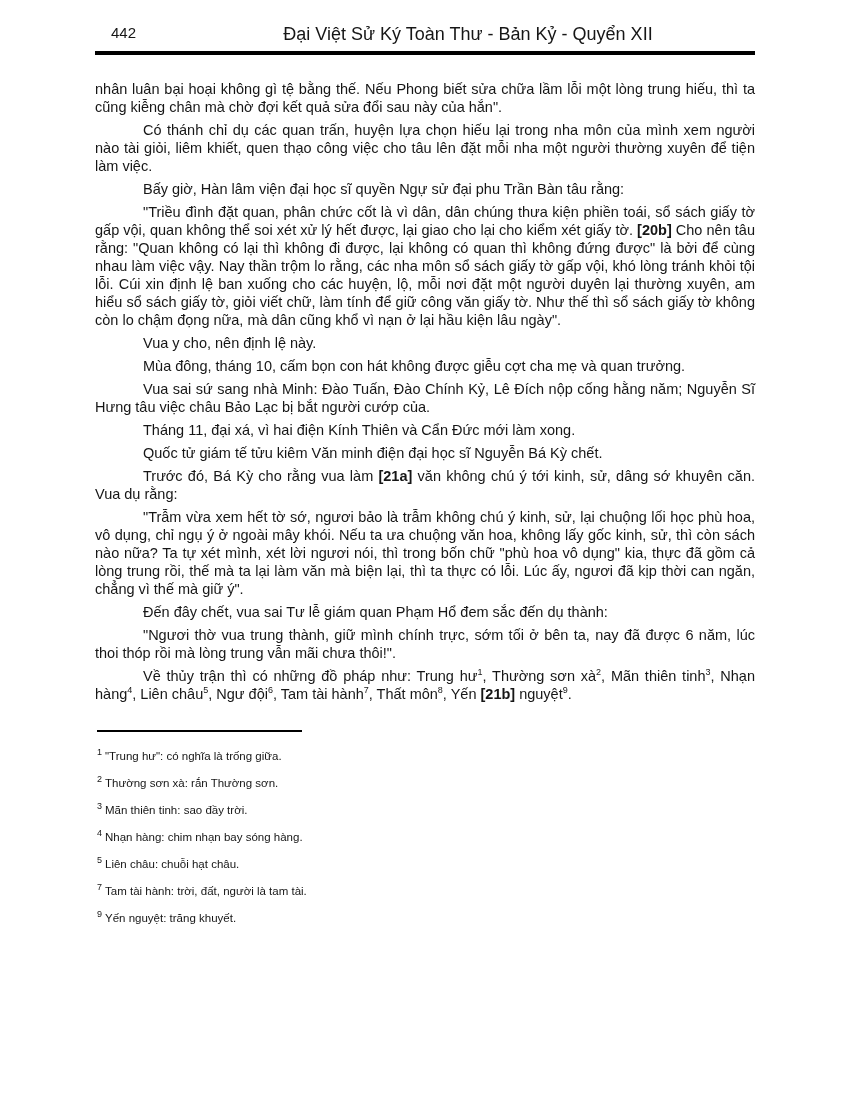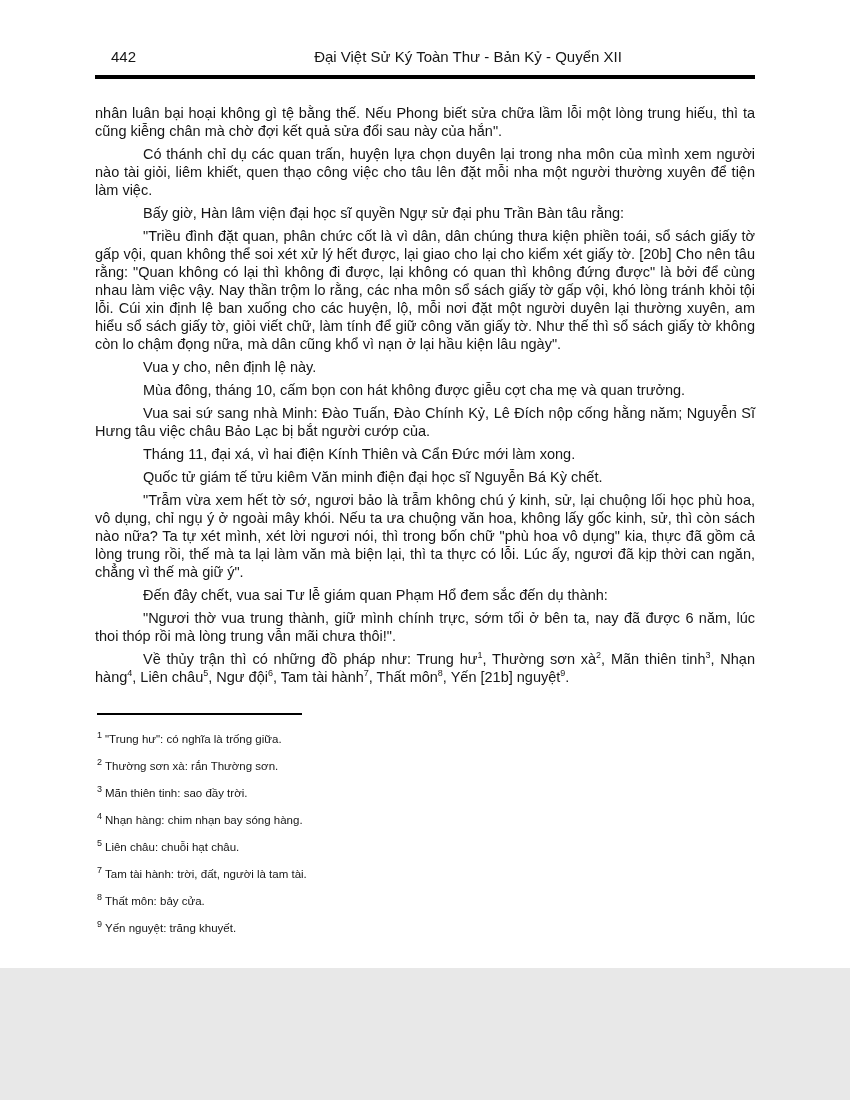--- a/index.html
+++ b/index.html
@@ -1,50 +1,50 @@
 <!DOCTYPE html>
 <html lang="vi"><head>
 <meta charset="utf-8">
 <style>
   html,body{margin:0;padding:0;background:#e8e8e8;}
   .page{
     position:relative;
-    width:850px;height:968px;
+    width:850px;height:1100px;
     margin:0 auto;
     background:#ffffff;
     color:#161616;
     font-family:"Liberation Sans", sans-serif;
     box-sizing:border-box;
-    padding:48px 95px 0 95px;
+    padding:24px 95px 0 95px;
     overflow:hidden;
   }
   
   .hdr{position:relative;height:22px;}
   .pagenum{
     position:absolute;left:16px;top:0;
     font-size:15px;
   }
   .doctitle{
     text-align:center;
     padding-left:86px;
-    font-size:15px;
+    font-size:18px;
     white-space:nowrap;
   }
   .hdr-rule{height:4px;background:#000;margin-top:5px;}
   
   .doc-body{margin-top:25px;}
   .para{
     margin:5px 0 0 0;
     font-size:14.5px;
     line-height:18px;
     text-align:justify;
   }
   .para:first-child{margin-top:8px;}
   .para.indent{text-indent:48px;}
-  .folio{font-weight:normal;}
+  .folio{font-weight:bold;}
   .para sup, .footnote sup{
     font-size:9px;
     line-height:0;
     vertical-align:super;
   }
   
   .fn-sep{
     width:205px;
     border-top:2px solid #000;
     margin:27px 0 17px 2px;
@@ -61,38 +61,38 @@
 
 <div class="page">
   <header class="hdr">
     <span class="pagenum">442</span>
     <div class="doctitle">Đại Việt Sử Ký Toàn Thư - Bản Kỷ - Quyển XII</div>
   </header>
   <div class="hdr-rule"></div>
 
   <main class="doc-body" id="paragraphs">
       <p class="para">nhân luân bại hoại không gì tệ bằng thế.  Nếu Phong biết sửa chữa lầm lỗi một lòng trung hiếu, thì ta cũng kiễng chân mà chờ đợi kết quả sửa đổi sau này của hắn".</p>
-      <p class="para indent">Có thánh chỉ dụ các quan trấn, huyện lựa chọn duyên lại trong nha môn của mình xem người nào tài giỏi, liêm khiết, quen thạo công việc cho tâu lên đặt mỗi nha một người thường xuyên để tiện làm việc.</p>
+      <p class="para indent">Có thánh chỉ dụ các quan trấn, huyện lựa chọn hiếu lại trong nha môn của mình xem người nào tài giỏi, liêm khiết, quen thạo công việc cho tâu lên đặt mỗi nha một người thường xuyên để tiện làm việc.</p>
       <p class="para indent">Bấy giờ, Hàn lâm viện đại học sĩ quyền Ngự sử đại phu Trần Bàn tâu rằng:</p>
       <p class="para indent">"Triều đình đặt quan, phân chức cốt là vì dân, dân chúng thưa kiện phiền toái, sổ sách giấy tờ gấp vội, quan không thể soi xét xử lý hết được, lại giao cho lại cho kiểm xét giấy tờ. <b class="folio">[20b]</b> Cho nên tâu rằng: "Quan không có lại thì không đi được, lại không có quan thì không đứng được" là bởi để cùng nhau làm việc vậy. Nay thần trộm lo rằng, các nha môn sổ sách giấy tờ gấp vội, khó lòng tránh khỏi tội lỗi. Cúi xin định lệ ban xuống cho các huyện, lộ, mỗi nơi đặt một người duyên lại thường xuyên, am hiểu sổ sách giấy tờ, giỏi viết chữ, làm tính để giữ công văn giấy tờ. Như thế thì sổ sách giấy tờ không còn lo chậm đọng nữa, mà dân cũng khổ vì nạn ở lại hầu kiện lâu ngày".</p>
       <p class="para indent">Vua y cho, nên định lệ này.</p>
       <p class="para indent">Mùa đông, tháng 10, cấm bọn con hát không được giễu cợt cha mẹ và quan trưởng.</p>
       <p class="para indent">Vua sai sứ sang nhà Minh: Đào Tuấn, Đào Chính Kỷ, Lê Đích nộp cống hằng năm; Nguyễn Sĩ Hưng tâu việc châu Bảo Lạc bị bắt người cướp của.</p>
       <p class="para indent">Tháng 11, đại xá, vì hai điện Kính Thiên và Cẩn Đức mới làm xong.</p>
       <p class="para indent">Quốc tử giám tế tửu kiêm Văn minh điện đại học sĩ Nguyễn Bá Kỳ chết.</p>
+      <p class="para indent">Trước đó, Bá Kỳ cho rằng vua làm <b class="folio">[21a]</b> văn không chú ý tới kinh, sử, dâng sớ khuyên căn. Vua dụ rằng:</p>
       <p class="para indent">"Trẫm vừa xem hết tờ sớ, ngươi bảo là trẫm không chú ý kinh, sử, lại chuộng lối học phù hoa, vô dụng, chỉ ngụ ý ở ngoài mây khói. Nếu ta ưa chuộng văn hoa, không lấy gốc kinh, sử, thì còn sách nào nữa? Ta tự xét mình, xét lời ngươi nói, thì trong bốn chữ "phù hoa vô dụng" kia, thực đã gồm cả lòng trung rồi, thế mà ta lại làm văn mà biện lại, thì ta thực có lỗi. Lúc ấy, ngươi đã kịp thời can ngăn, chẳng vì thế mà giữ ý".</p>
       <p class="para indent">Đến đây chết, vua sai Tư lễ giám quan Phạm Hổ đem sắc đến dụ thành:</p>
       <p class="para indent">"Ngươi thờ vua trung thành, giữ mình chính trực, sớm tối ở bên ta, nay đã được 6 năm, lúc thoi thóp rồi mà lòng trung vẫn mãi chưa thôi!".</p>
       <p class="para indent">Về thủy trận thì có những đồ pháp như: Trung hư<sup>1</sup>, Thường sơn xà<sup>2</sup>, Mãn thiên tinh<sup>3</sup>, Nhạn hàng<sup>4</sup>, Liên châu<sup>5</sup>, Ngư đội<sup>6</sup>, Tam tài hành<sup>7</sup>, Thất môn<sup>8</sup>, Yến <b class="folio">[21b]</b> nguyệt<sup>9</sup>.</p>
     </main>
 
   <div class="fn-sep"></div>
   <section id="footnotes">
       <div class="footnote"><sup>1</sup>"Trung hư": có nghĩa là trống giữa.</div>
       <div class="footnote"><sup>2</sup>Thường sơn xà: rắn Thường sơn.</div>
       <div class="footnote"><sup>3</sup>Mãn thiên tinh: sao đầy trời.</div>
       <div class="footnote"><sup>4</sup>Nhạn hàng: chim nhạn bay sóng hàng.</div>
       <div class="footnote"><sup>5</sup>Liên châu: chuỗi hạt châu.</div>
       <div class="footnote"><sup>7</sup>Tam tài hành: trời, đất, người là tam tài.</div>
-      <div class="footnote"><sup>8</sup>Thất môn: bảy cửa.</div>
       <div class="footnote"><sup>9</sup>Yến nguyệt: trăng khuyết.</div>
     </section>
 </div>
 
 </body></html>

